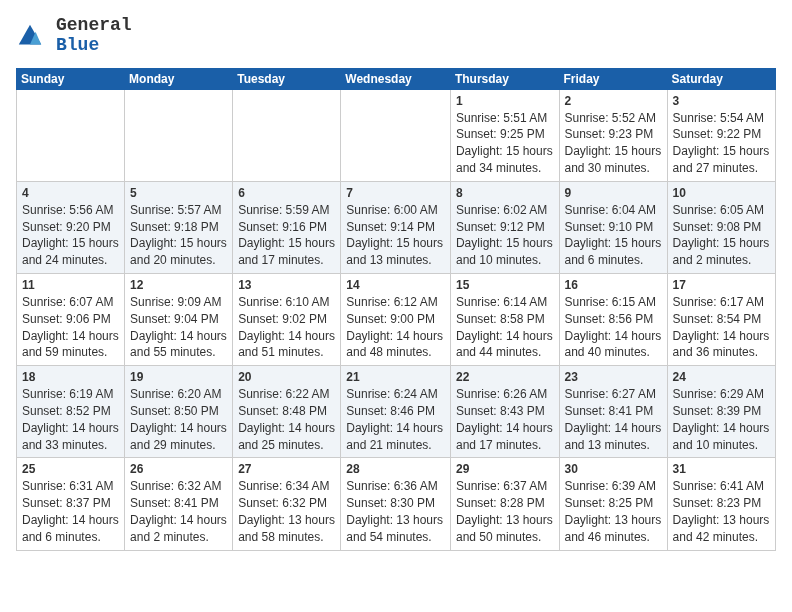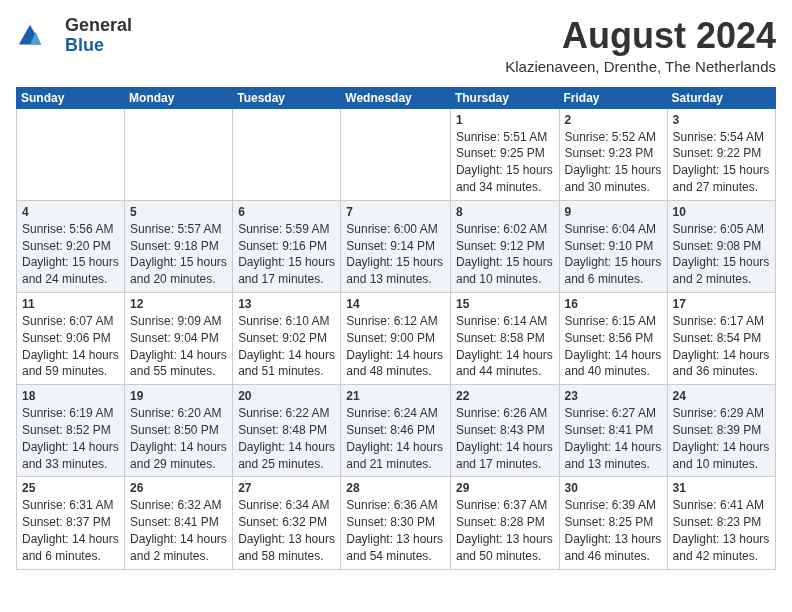--- a/index.html
+++ b/index.html
@@ -12,21 +12,22 @@
     }
     .header {
       display: flex;
       justify-content: space-between;
       align-items: flex-start;
       margin-bottom: 12px;
     }
     .logo {
       display: flex;
       align-items: center;
-      gap: 21px;
+      gap: 12px;
+      font-family: Liberation Mono, monospace;
     }
     .logo-text {
       font-size: 18px;
       font-weight: bold;
       line-height: 1.1;
     }
     .logo-general { color: #333; }
     .logo-blue { color: #1a5fa8; }
     .logo-icon {
       width: 28px;
@@ -95,24 +96,20 @@
   <div class="logo">
     <svg class="logo-icon" viewBox="0 0 40 40">
       <polygon points="20,4 36,32 4,32" fill="#1a5fa8"></polygon>
       <polygon points="28,14 36,32 20,32" fill="#4a9fd4"></polygon>
     </svg>
     <div class="logo-text">
       <div class="logo-general">General</div>
       <div class="logo-blue">Blue</div>
     </div>
   </div>
-  <div class="title-area">
-    <div class="month-year">August 2024</div>
-    <div class="location">Klazienaveen, Drenthe, The Netherlands</div>
-  </div>
 </div>
 
 <table class="calendar-table">
   <thead>
     <tr>
     <th>Sunday</th>
         <th>Monday</th>
         <th>Tuesday</th>
         <th>Wednesday</th>
         <th>Thursday</th>

